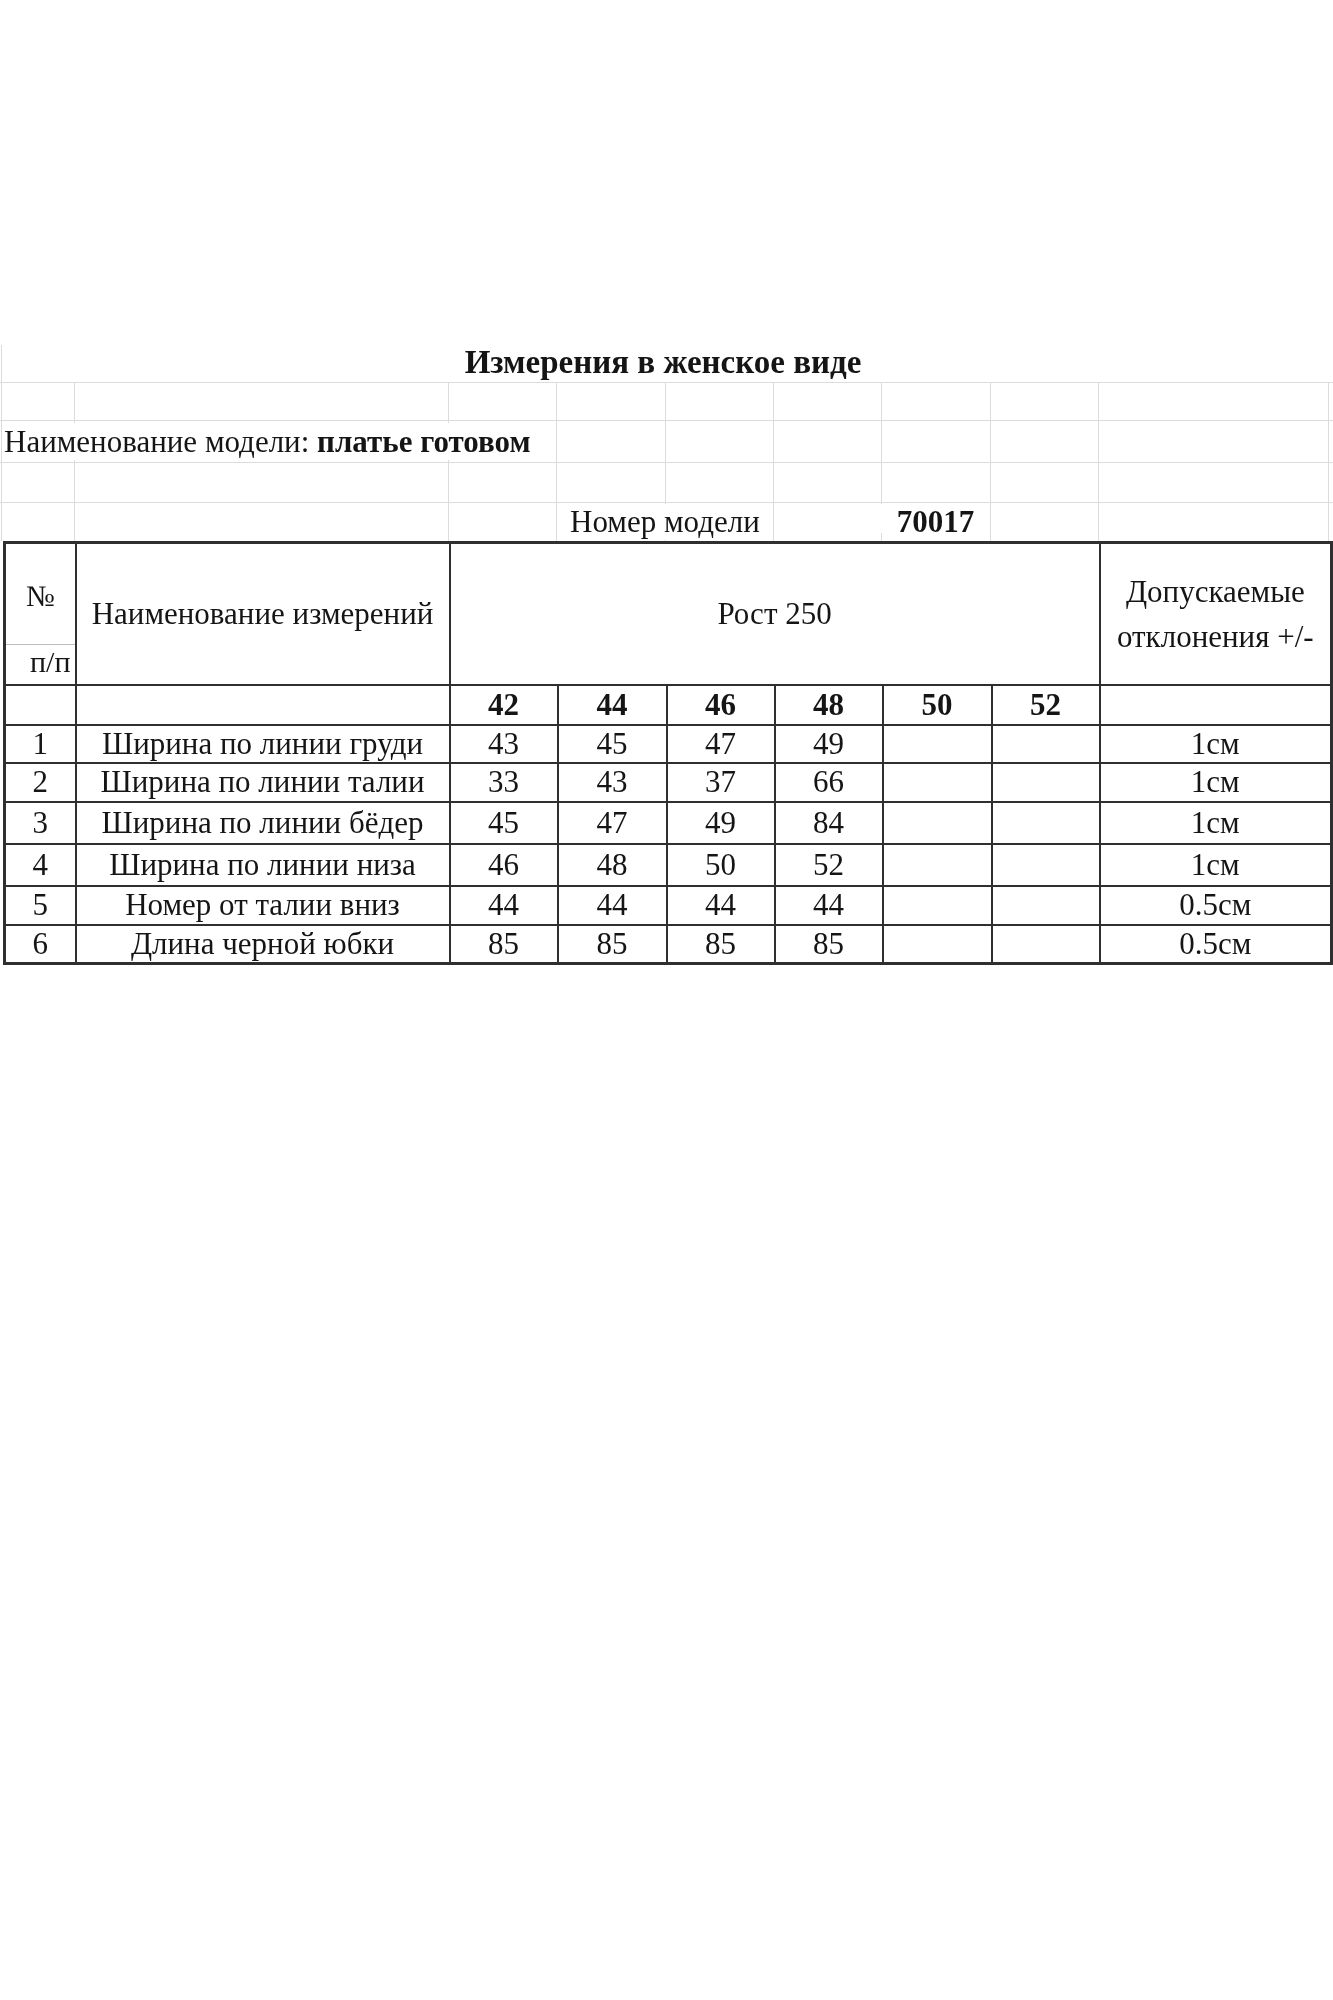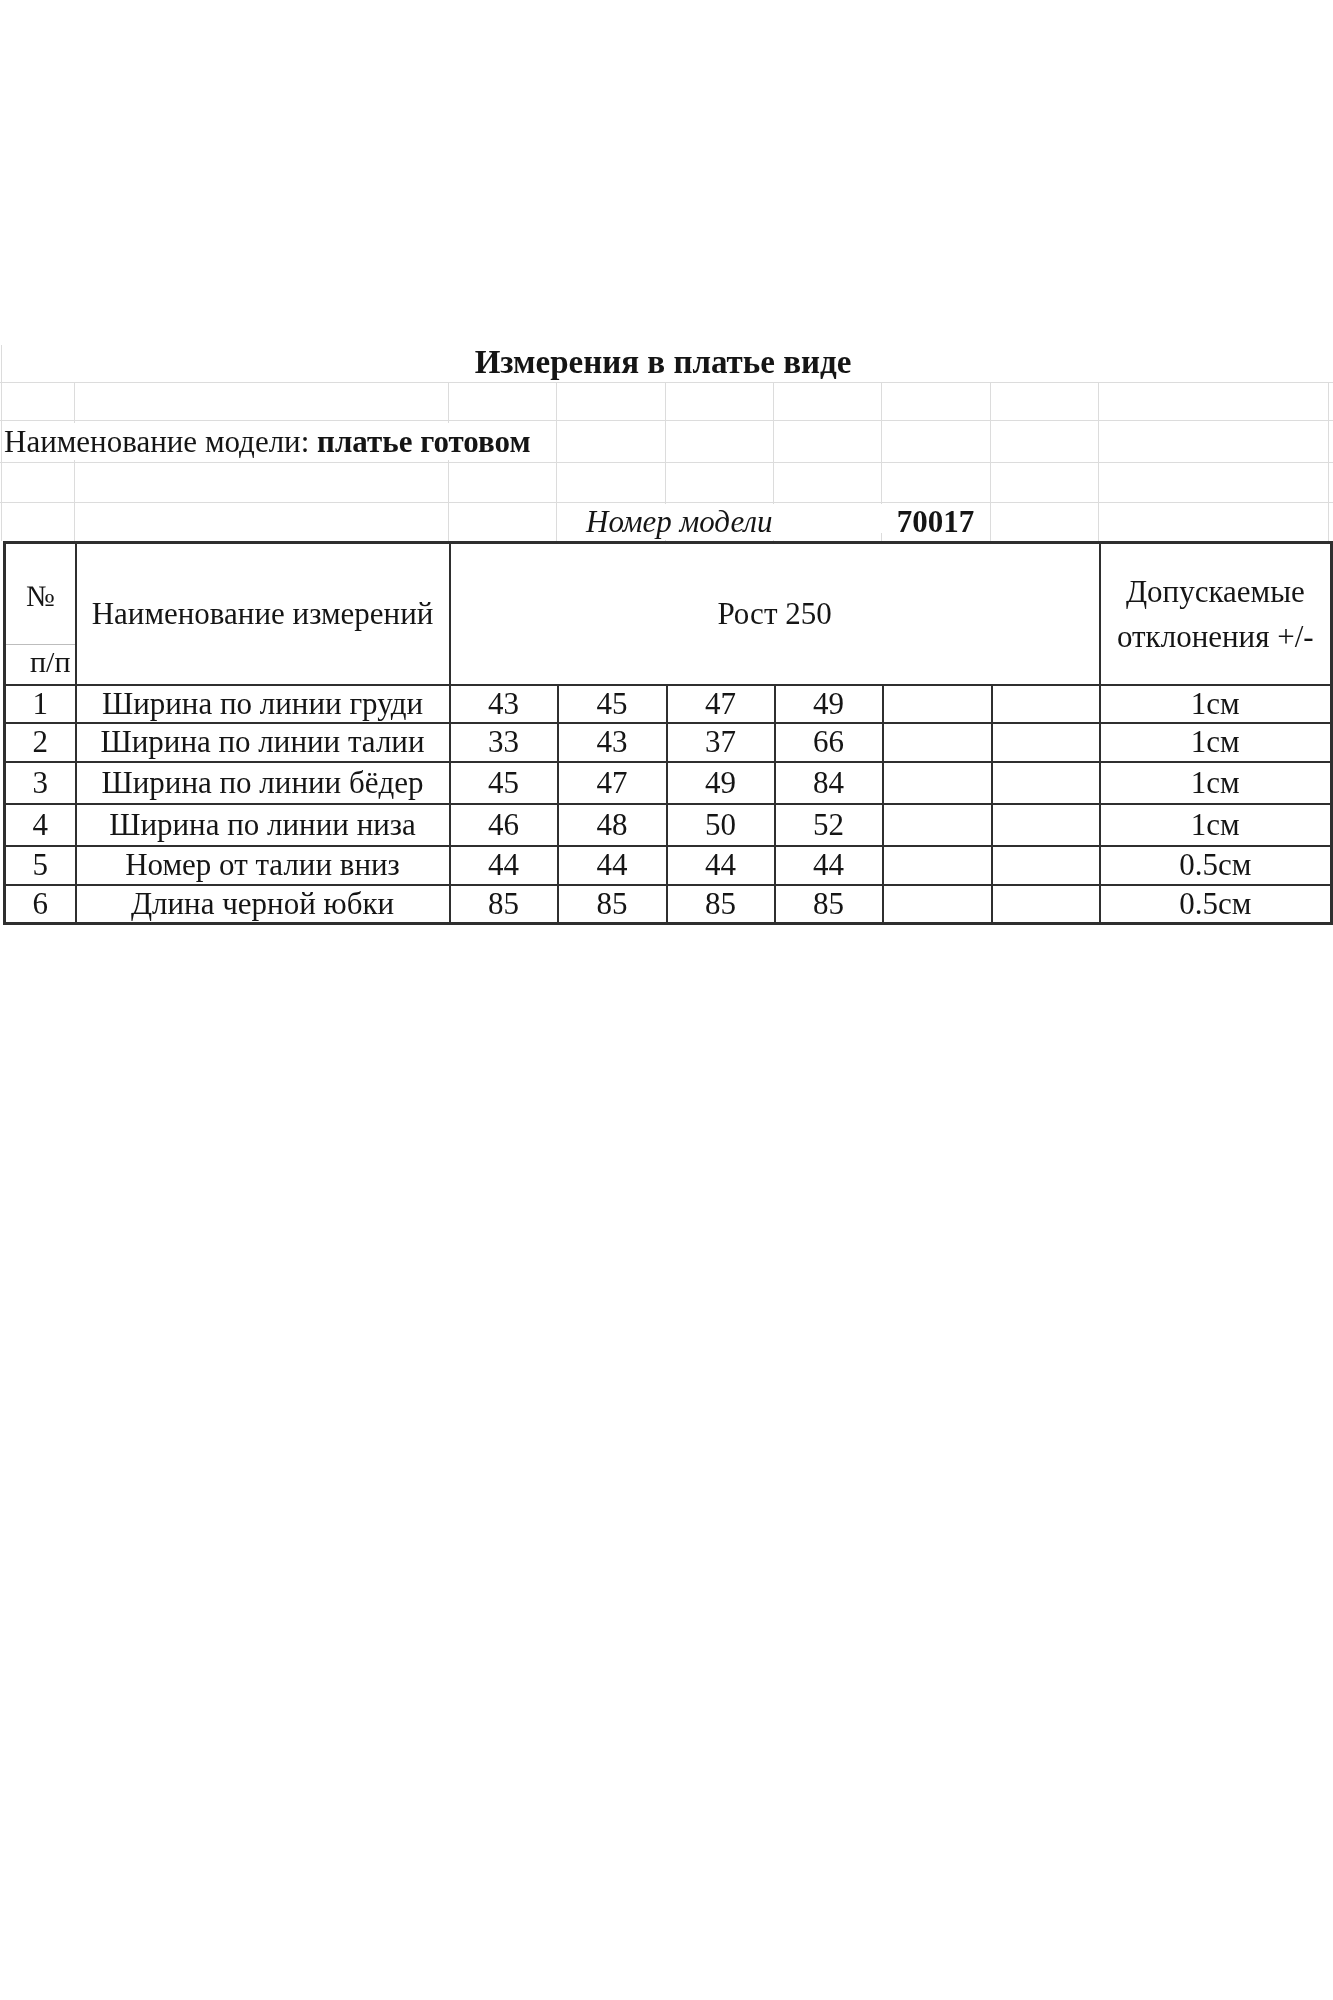--- a/index.html
+++ b/index.html
@@ -12,21 +12,21 @@
   .glh{height:1px;left:0;width:1333px;}
   .glv{width:1px;}
   
   .toptext{position:absolute;background:#ffffff;white-space:nowrap;}
   .title{
     left:463px;top:343px;width:400px;height:39px;line-height:39px;
     text-align:center;font-weight:bold;font-size:33px;
   }
   .modelname{left:4px;top:423px;height:37px;line-height:37px;font-size:31px;padding-right:6px;}
   .modelname b{font-weight:bold;}
-  .modelnumber{left:578px;top:504px;height:36px;line-height:36px;font-size:31px;padding:0 8px;font-style:italic;}
+  .modelnumber{left:562px;top:504px;height:36px;line-height:36px;font-size:31px;padding:0 8px;}
   .modelnumval{left:881px;top:504px;width:109px;height:29px;line-height:36px;
     text-align:center;font-weight:bold;font-size:31px;}
   
   table.meas{
     position:absolute;left:3px;top:541px;width:1327px;
     border-collapse:collapse;table-layout:fixed;
     border:3px solid #2f2f2f;
   }
   table.meas td{
     border:2px solid #2f2f2f;text-align:center;vertical-align:middle;
@@ -54,21 +54,21 @@
   <div class="gl glv" style="left:74px;top:382px;height:159px;"></div>
   <div class="gl glv" style="left:448px;top:382px;height:159px;"></div>
   <div class="gl glv" style="left:556px;top:382px;height:159px;"></div>
   <div class="gl glv" style="left:665px;top:382px;height:159px;"></div>
   <div class="gl glv" style="left:773px;top:382px;height:159px;"></div>
   <div class="gl glv" style="left:881px;top:382px;height:159px;"></div>
   <div class="gl glv" style="left:990px;top:382px;height:159px;"></div>
   <div class="gl glv" style="left:1098px;top:382px;height:159px;"></div>
   <div class="gl glv" style="left:1328px;top:382px;height:159px;"></div>
 
-  <div class="toptext title">Измерения в платье виде</div>
+  <div class="toptext title">Измерения в женское виде</div>
 
   <div class="toptext modelname"><span>Наименование модели:</span>&nbsp;<b>платье готовом</b></div>
 
   <div class="toptext modelnumber">Номер модели</div>
   <div class="toptext modelnumval">70017</div>
 
   <table class="meas">
     <colgroup>
       <col style="width:71px">
         <col style="width:374px">
@@ -90,20 +90,31 @@
         </div>
       </td>
       <td>Наименование измерений</td>
       <td colspan="6">Рост 250</td>
       <td class="tolhead">
         <div>Допускаемые</div>
         <div>отклонения +/-</div>
       </td>
     </tr>
 
+    <tr style="height:40px;">
+      <td></td>
+      <td></td>
+      <td class="bold">42</td>
+      <td class="bold">44</td>
+      <td class="bold">46</td>
+      <td class="bold">48</td>
+      <td class="bold">50</td>
+      <td class="bold">52</td>
+      <td></td>
+    </tr>
 
     <tr style="height:37px;">
       <td>1</td>
       <td>Ширина по линии груди</td>
       <td>43</td>
       <td>45</td>
       <td>47</td>
       <td>49</td>
       <td></td>
       <td></td>

